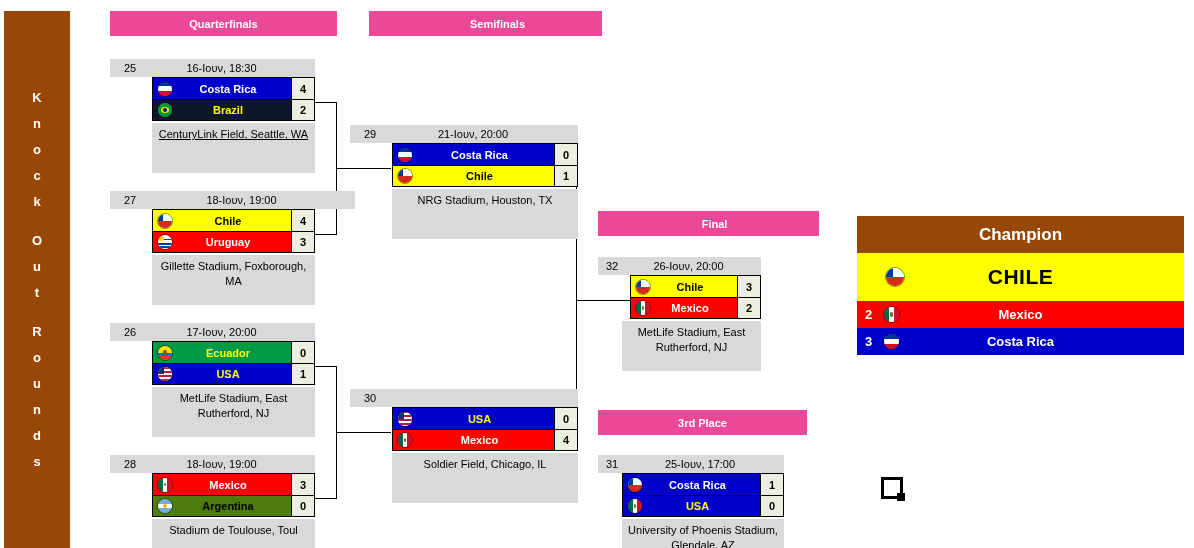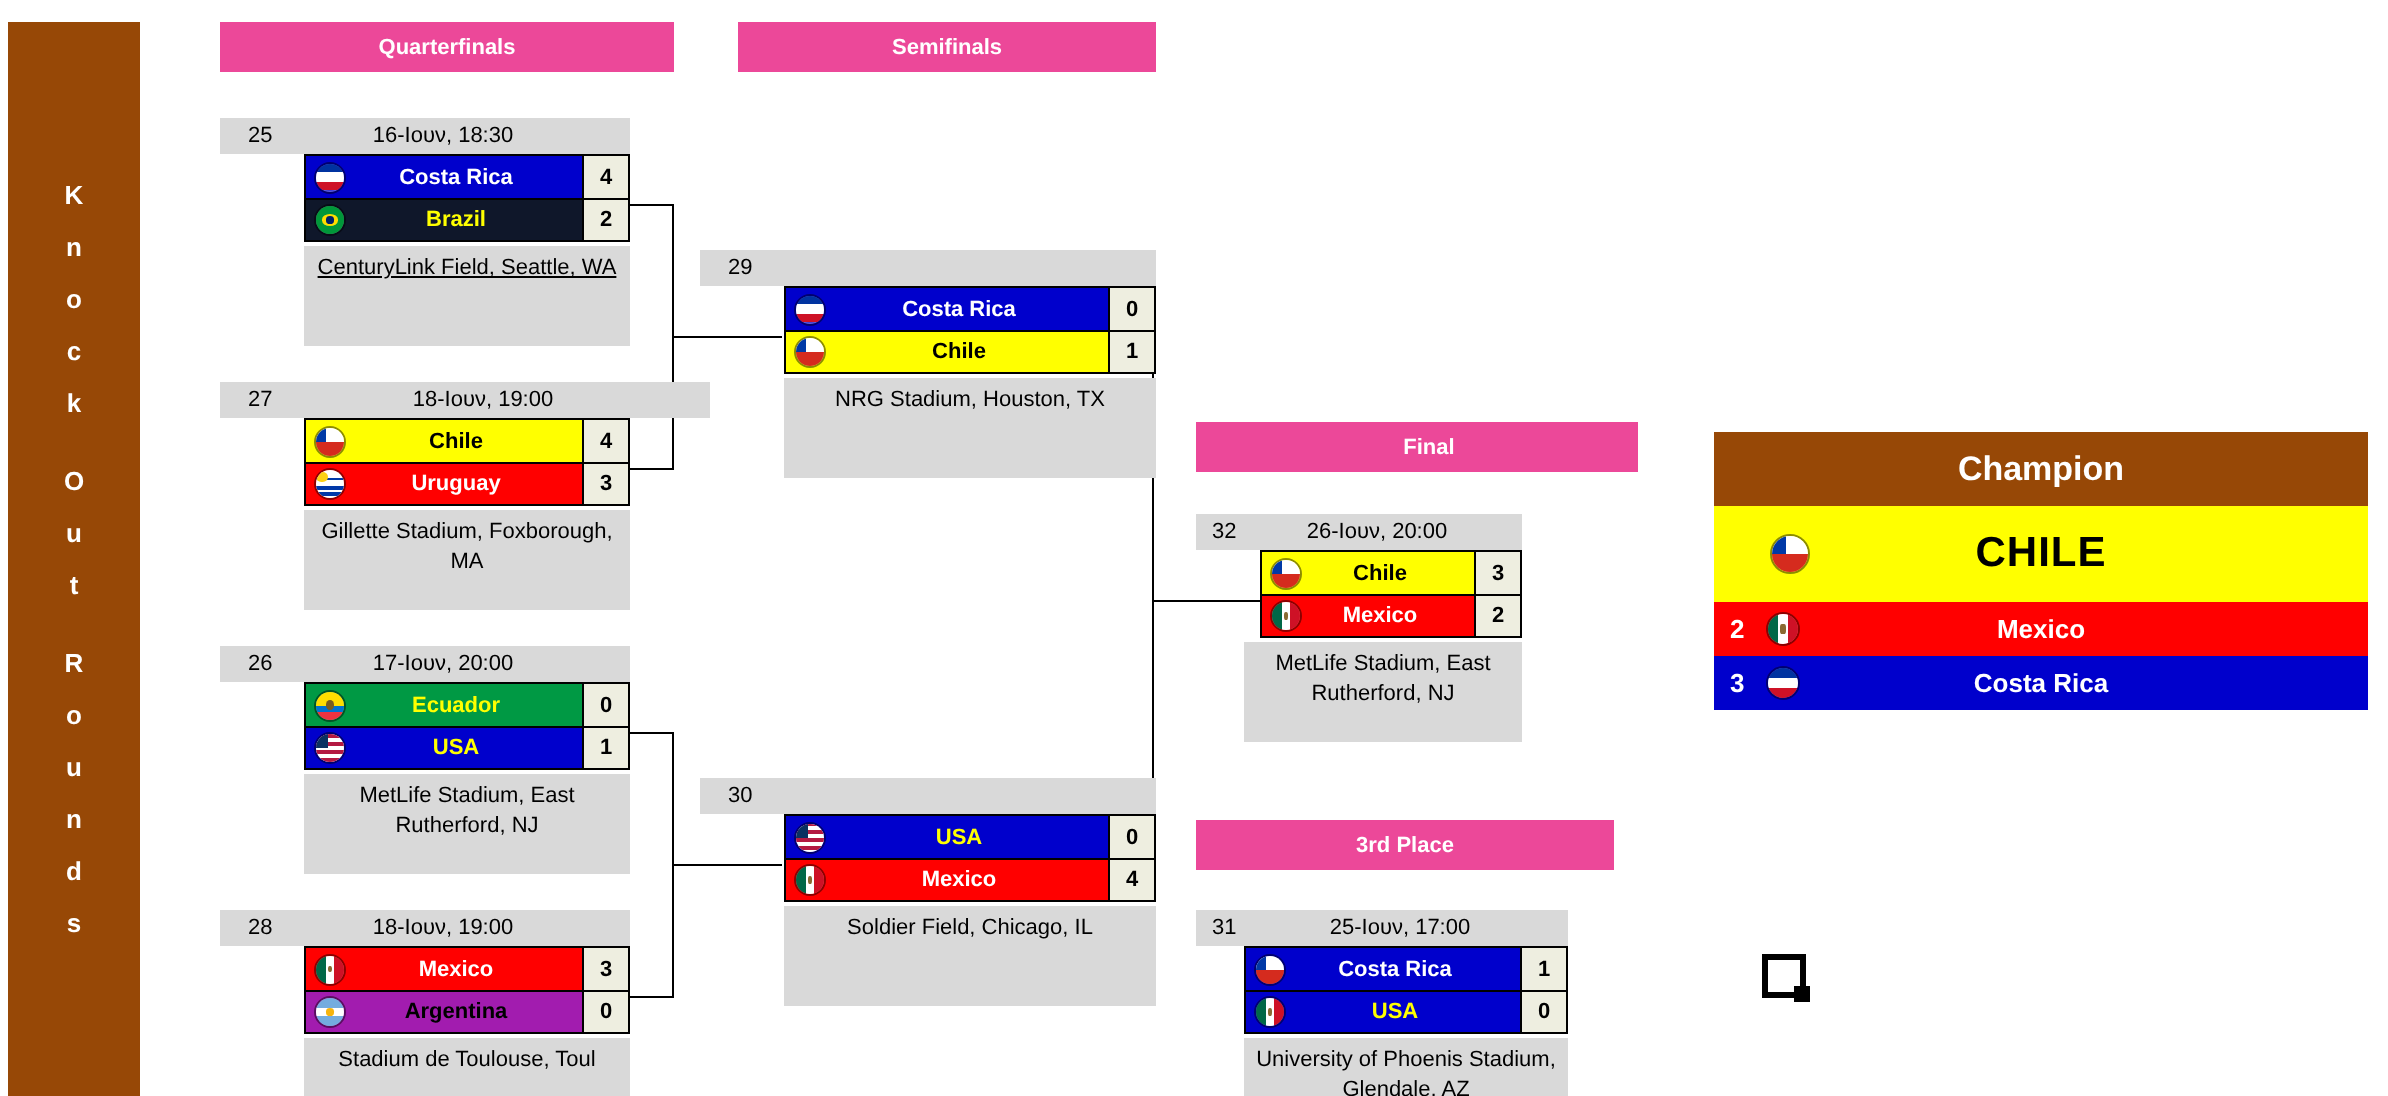--- a/index.html
+++ b/index.html
@@ -141,21 +141,21 @@
       <div class="gap"></div>
       <div class="ltr">R</div>
       <div class="ltr">o</div>
       <div class="ltr">u</div>
       <div class="ltr">n</div>
       <div class="ltr">d</div>
       <div class="ltr">s</div>
     </div>
 
   <div class="round-header" id="hdr-qf" style="left:110px;top:11px;width:227px;">Quarterfinals</div>
-  <div class="round-header" id="hdr-sf" style="left:369px;top:11px;width:209px;">Semifinals</div>
+  <div class="round-header" id="hdr-sf" style="left:369px;top:11px;width:209px;padding-left:24px;">Semifinals</div>
   <div class="round-header" id="hdr-final" style="left:598px;top:211px;width:209px;padding-left:12px;">Final</div>
   <div class="round-header" id="hdr-third" style="left:598px;top:410px;width:209px;">3rd Place</div>
 
   <div class="ln lnh" style="left:315px;top:102px;width:22px;"></div>
   <div class="ln lnh" style="left:315px;top:234px;width:22px;"></div>
   <div class="ln lnv" style="left:336px;top:102px;height:133px;"></div>
   <div class="ln lnh" style="left:336px;top:168px;width:55px;"></div>
 
   <div class="ln lnh" style="left:315px;top:366px;width:22px;"></div>
   <div class="ln lnh" style="left:315px;top:498px;width:22px;"></div>
@@ -281,38 +281,39 @@
               <i style="left:0;top:0;width:33%;height:100%;background:#006847;"></i>
               <i style="left:33%;top:0;width:34%;height:100%;background:#FFFFFF;"></i>
               <i style="left:67%;top:0;width:33%;height:100%;background:#CE1126;"></i>
               <i style="left:42%;top:36%;width:16%;height:28%;background:#8a6a32;border-radius:40%;"></i>
             </span>
           <span>Mexico</span>
         </div>
         <div class="score">3</div>
       </div>
       <div class="team-row last">
-        <div class="team-name" style="background:#a21caf;color:#000000;">
+        <div class="team-name" style="background:#4d7c0f;color:#000000;">
           <span class="flag">
               <i style="left:0;top:0;width:100%;height:33%;background:#74ACDF;"></i>
               <i style="left:0;top:33%;width:100%;height:34%;background:#FFFFFF;"></i>
               <i style="left:0;top:67%;width:100%;height:33%;background:#74ACDF;"></i>
               <i style="left:36%;top:38%;width:28%;height:24%;background:#F6B40E;border-radius:50%;"></i>
             </span>
           <span>Argentina</span>
         </div>
         <div class="score">0</div>
       </div>
     </div>
     <div class="venue" style="top:64px;width:163px;height:50px;">Stadium de Toulouse, Toul</div>
   </div>
 
   <div class="match" id="m-sf1" style="left:350px;top:125px;width:228px;">
     <div class="meta">
       <span class="num">29</span>
+      <span class="date">21-Ιουν, 20:00</span>
     </div>
     <div class="teams" style="width:186px;">
       <div class="team-row">
         <div class="team-name" style="background:#0000CC;color:#FFFFFF;">
           <span class="flag">
               <i style="left:0;top:0;width:100%;height:33%;background:#0033A0;"></i>
               <i style="left:0;top:33%;width:100%;height:34%;background:#FFFFFF;"></i>
               <i style="left:0;top:67%;width:100%;height:33%;background:#CE1126;"></i>
             </span>
           <span>Costa Rica</span>

